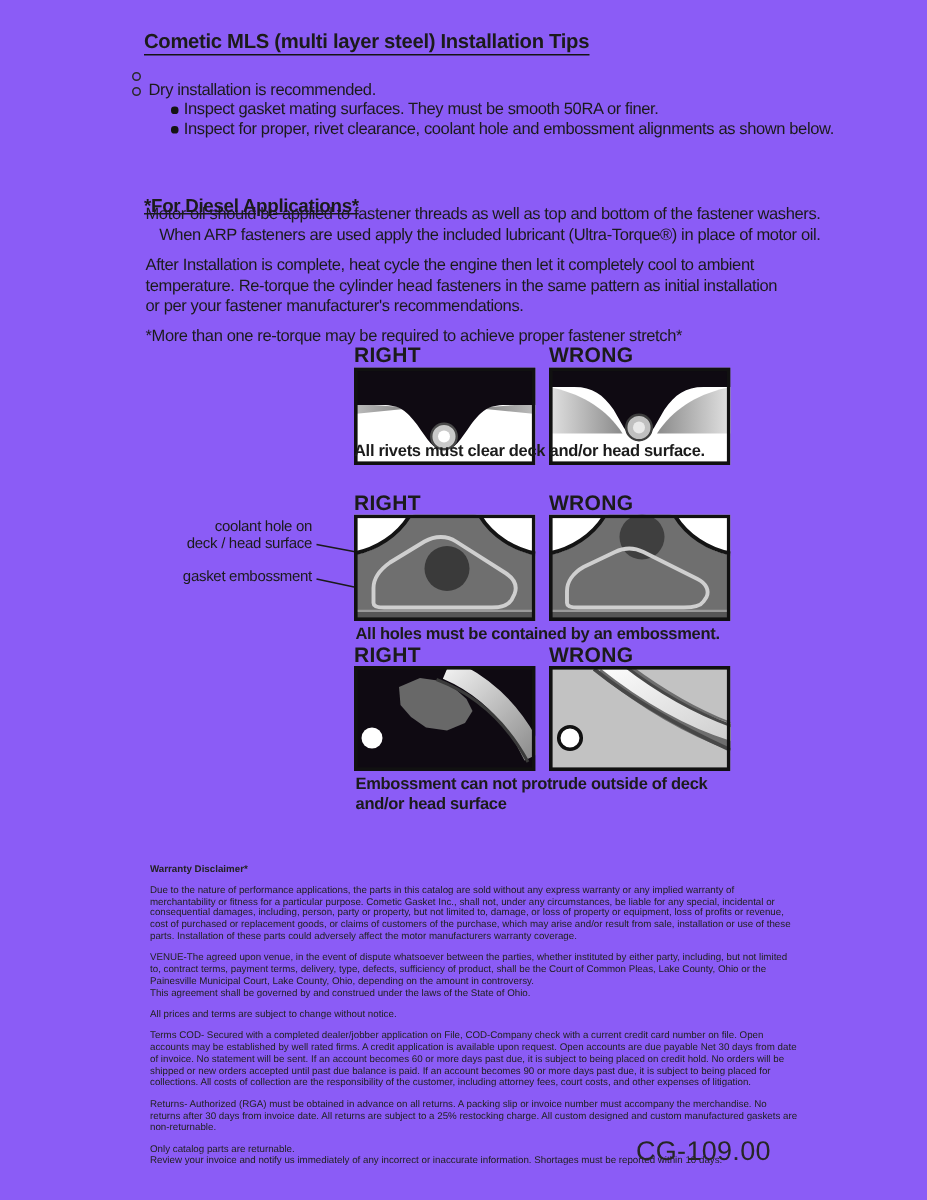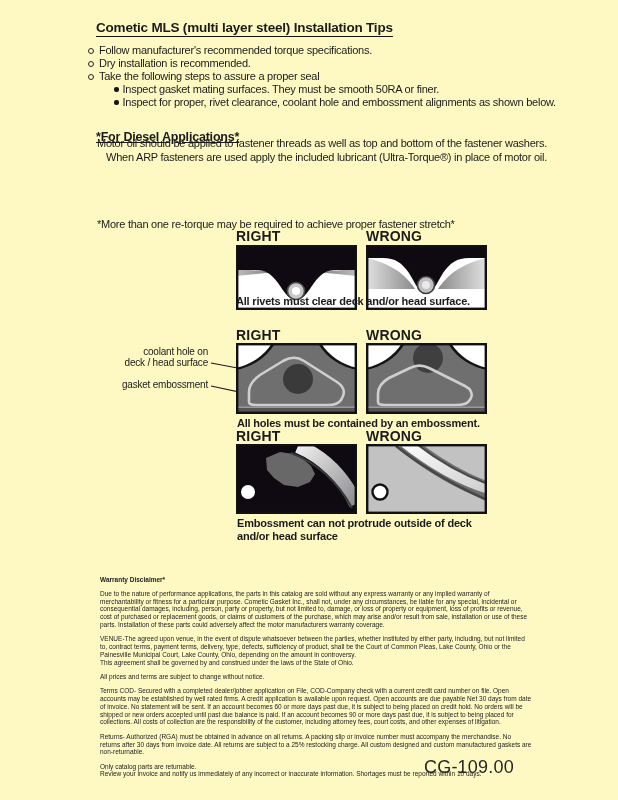--- a/index.html
+++ b/index.html
@@ -1,16 +1,16 @@
 <!DOCTYPE html>
 <html><head>
 <meta charset="utf-8">
 <style>
   html,body{margin:0;padding:0;background:#fff;}
-  .page{position:relative;width:618px;height:800px;background:#fef9c3;overflow:hidden;
+  .page{position:relative;width:618px;height:800px;background:#8b5cf6;overflow:hidden;
         font-family:"Liberation Sans","DejaVu Sans",sans-serif;color:#1b1b1b;}
   .abs{position:absolute;}
   .title{font-size:13.5px;font-weight:bold;letter-spacing:-0.2px;}
   .title span{border-bottom:1.6px solid #141414;padding-bottom:1px;}
   .bullets{font-size:11px;letter-spacing:-0.25px;line-height:13px;}
   .b-row{display:flex;align-items:flex-start;}
   .b-dot{width:4px;height:4px;border:1px solid #2a2a2a;border-radius:50%;margin:4px 5px 0 0;flex:none;}
   .b-sub{margin-left:26px;}
   .b-fill{width:4.5px;height:4.5px;background:#141414;border-radius:50%;margin:4px 4px 0 0;flex:none;}
   .h2{font-size:12.5px;font-weight:bold;letter-spacing:-0.2px;}
@@ -29,43 +29,41 @@
 
 <div class="page">
 
   <div class="abs title" style="left:96px;top:20px;">
     <span>Cometic MLS (multi layer steel) Installation Tips</span>
   </div>
 
   <div class="abs bullets" style="left:88px;top:44px;width:470px;">
     <div class="b-row">
       <span class="b-dot"></span>
-      <span>Follow manufacturer's recommended torque specifications.</span>
     </div>
     <div class="b-row">
       <span class="b-dot"></span>
       <span>Dry installation is recommended.</span>
     </div>
-    <div class="b-row">
-      <span class="b-dot"></span>
-      <span>Take the following steps to assure a proper seal</span>
-    </div>
     <div class="b-row b-sub">
       <span class="b-fill"></span>
       <span>Inspect gasket mating surfaces.  They must be smooth 50RA or finer.</span>
     </div>
     <div class="b-row b-sub">
       <span class="b-fill"></span>
       <span>Inspect for proper, rivet clearance, coolant hole and embossment alignments as shown below.</span>
     </div>
   </div>
 
   <div class="abs h2" style="left:96px;top:130px;text-decoration:underline;">*For Diesel Applications*</div>
   <div class="abs para" style="left:97px;top:137px;text-align:right;">Motor oil should be applied to fastener threads as well as top and bottom of the fastener washers.
 When ARP fasteners are used apply the included lubricant (Ultra-Torque®) in place of motor oil.</div>
+  <div class="abs para" style="left:97px;top:171px;">After Installation is complete, heat cycle the engine then let it completely cool to ambient
+temperature. Re-torque the cylinder head fasteners in the same pattern as initial installation
+or per your fastener manufacturer's recommendations.</div>
   <div class="abs para" style="left:97px;top:218px;">*More than one re-torque may be required to achieve proper fastener stretch*</div>
 
   <div class="abs dlabel" style="left:236px;top:228px;width:121px;">RIGHT</div>
   <div class="abs dlabel" style="left:366px;top:228px;width:121px;">WRONG</div>
 
   <div class="abs" style="left:236px;top:245px;">
     <svg width="121" height="65" viewBox="0 0 121 65">
       <defs>
         <linearGradient id="w1l" x1="0" y1="0" x2="1" y2="0">
           <stop offset="0" stop-color="#bdbdbd"></stop>

